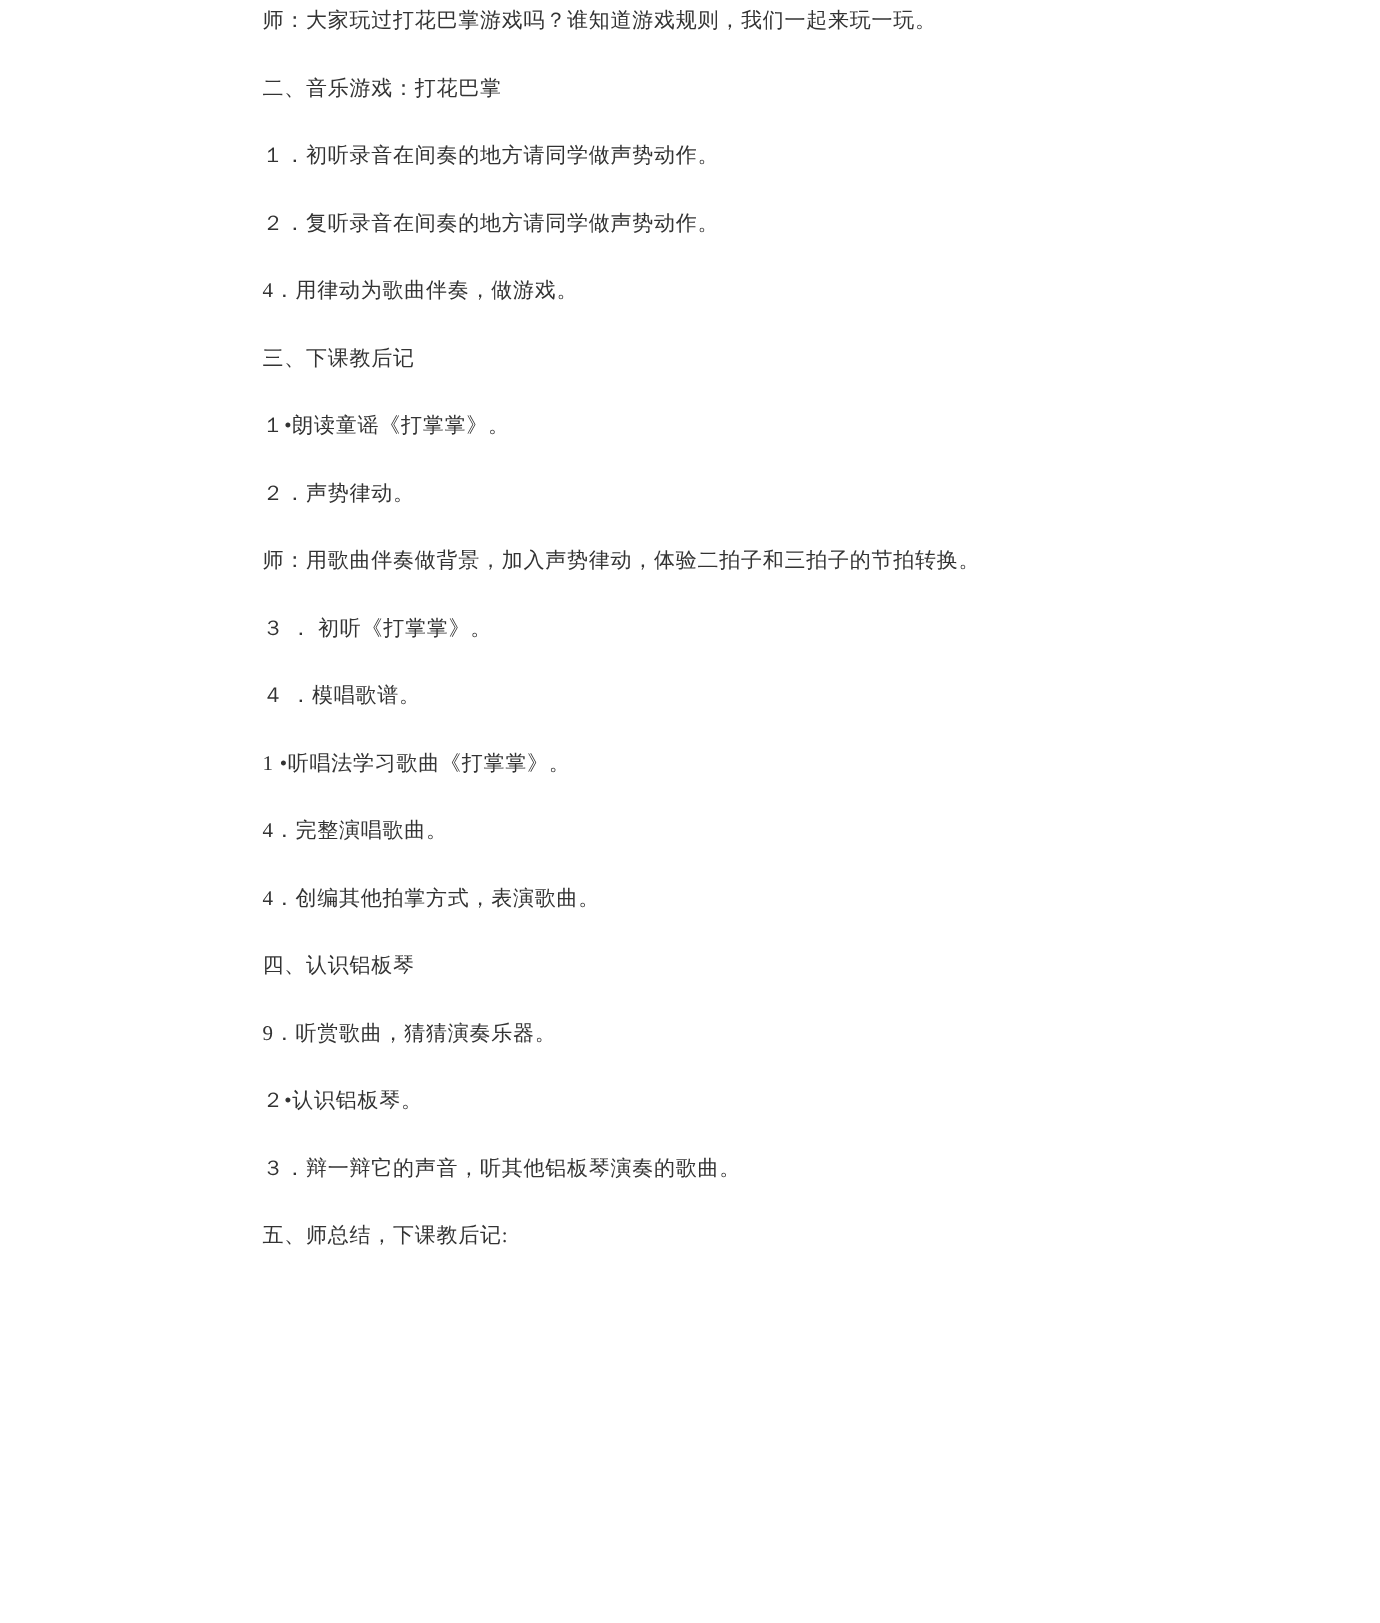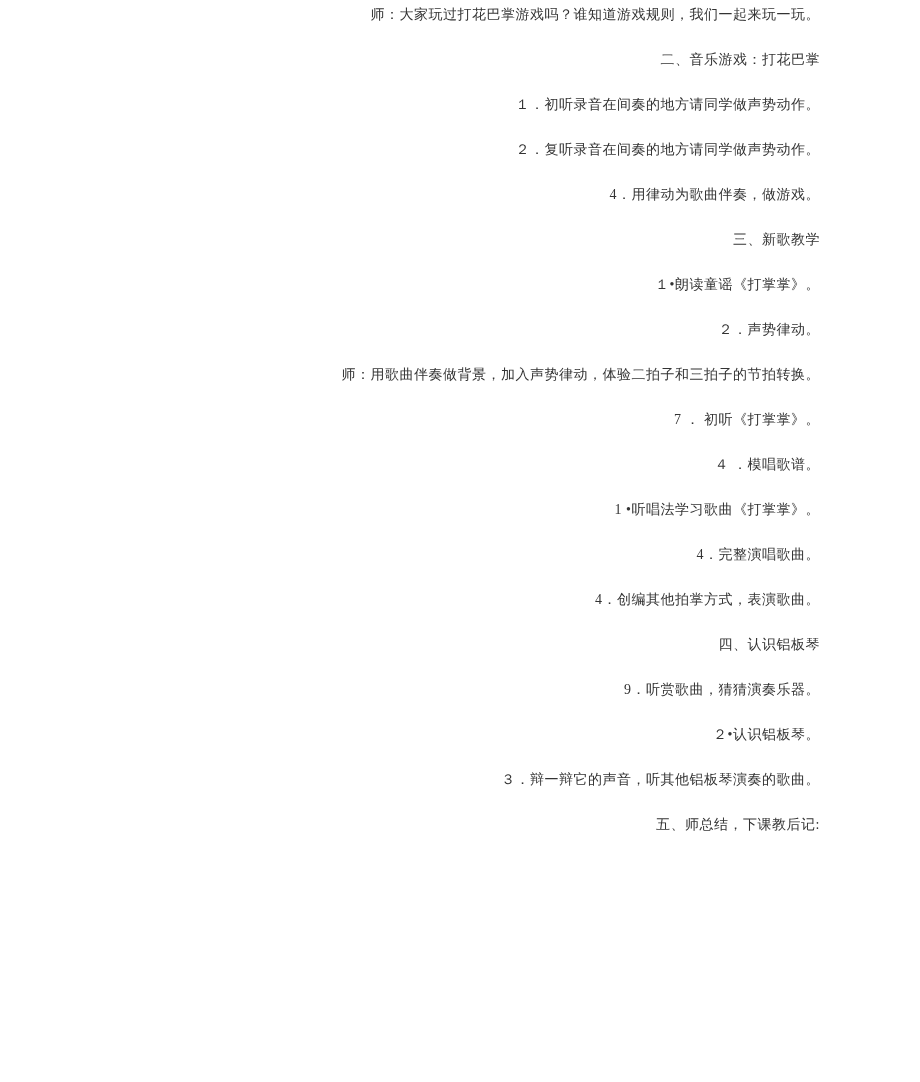--- a/index.html
+++ b/index.html
@@ -1,19 +1,18 @@
 <!DOCTYPE html>
 <html><head>
   <meta charset="utf-8">
   <style>
     * {
       margin: 0;
       padding: 0;
       box-sizing: border-box;
-      text-align: right;
     }
     body {
       width: 920px;
       min-height: 1082px;
       background: #ffffff;
       font-family: "SimSun", "宋体", serif;
       font-size: 14px;
       color: #333333;
       padding-top: 4px;
       padding-left: 175px;
@@ -26,25 +25,25 @@
     }
   </style>
 </head>
 <body>
 
 <div class="para">师：大家玩过打花巴掌游戏吗？谁知道游戏规则，我们一起来玩一玩。</div>
 <div class="para">二、音乐游戏：打花巴掌</div>
 <div class="para">１．初听录音在间奏的地方请同学做声势动作。</div>
 <div class="para">２．复听录音在间奏的地方请同学做声势动作。</div>
 <div class="para">4．用律动为歌曲伴奏，做游戏。</div>
-<div class="para">三、新歌教学</div>
+<div class="para">三、下课教后记</div>
 <div class="para">１•朗读童谣《打掌掌》。</div>
 <div class="para">２．声势律动。</div>
 <div class="para">师：用歌曲伴奏做背景，加入声势律动，体验二拍子和三拍子的节拍转换。</div>
-<div class="para">7 ． 初听《打掌掌》。</div>
+<div class="para">３ ． 初听《打掌掌》。</div>
 <div class="para">４ ．模唱歌谱。</div>
 <div class="para">1 •听唱法学习歌曲《打掌掌》。</div>
 <div class="para">4．完整演唱歌曲。</div>
 <div class="para">4．创编其他拍掌方式，表演歌曲。</div>
 <div class="para">四、认识铝板琴</div>
 <div class="para">9．听赏歌曲，猜猜演奏乐器。</div>
 <div class="para">２•认识铝板琴。</div>
 <div class="para">３．辩一辩它的声音，听其他铝板琴演奏的歌曲。</div>
 <div class="para">五、师总结，下课教后记:</div>
 

